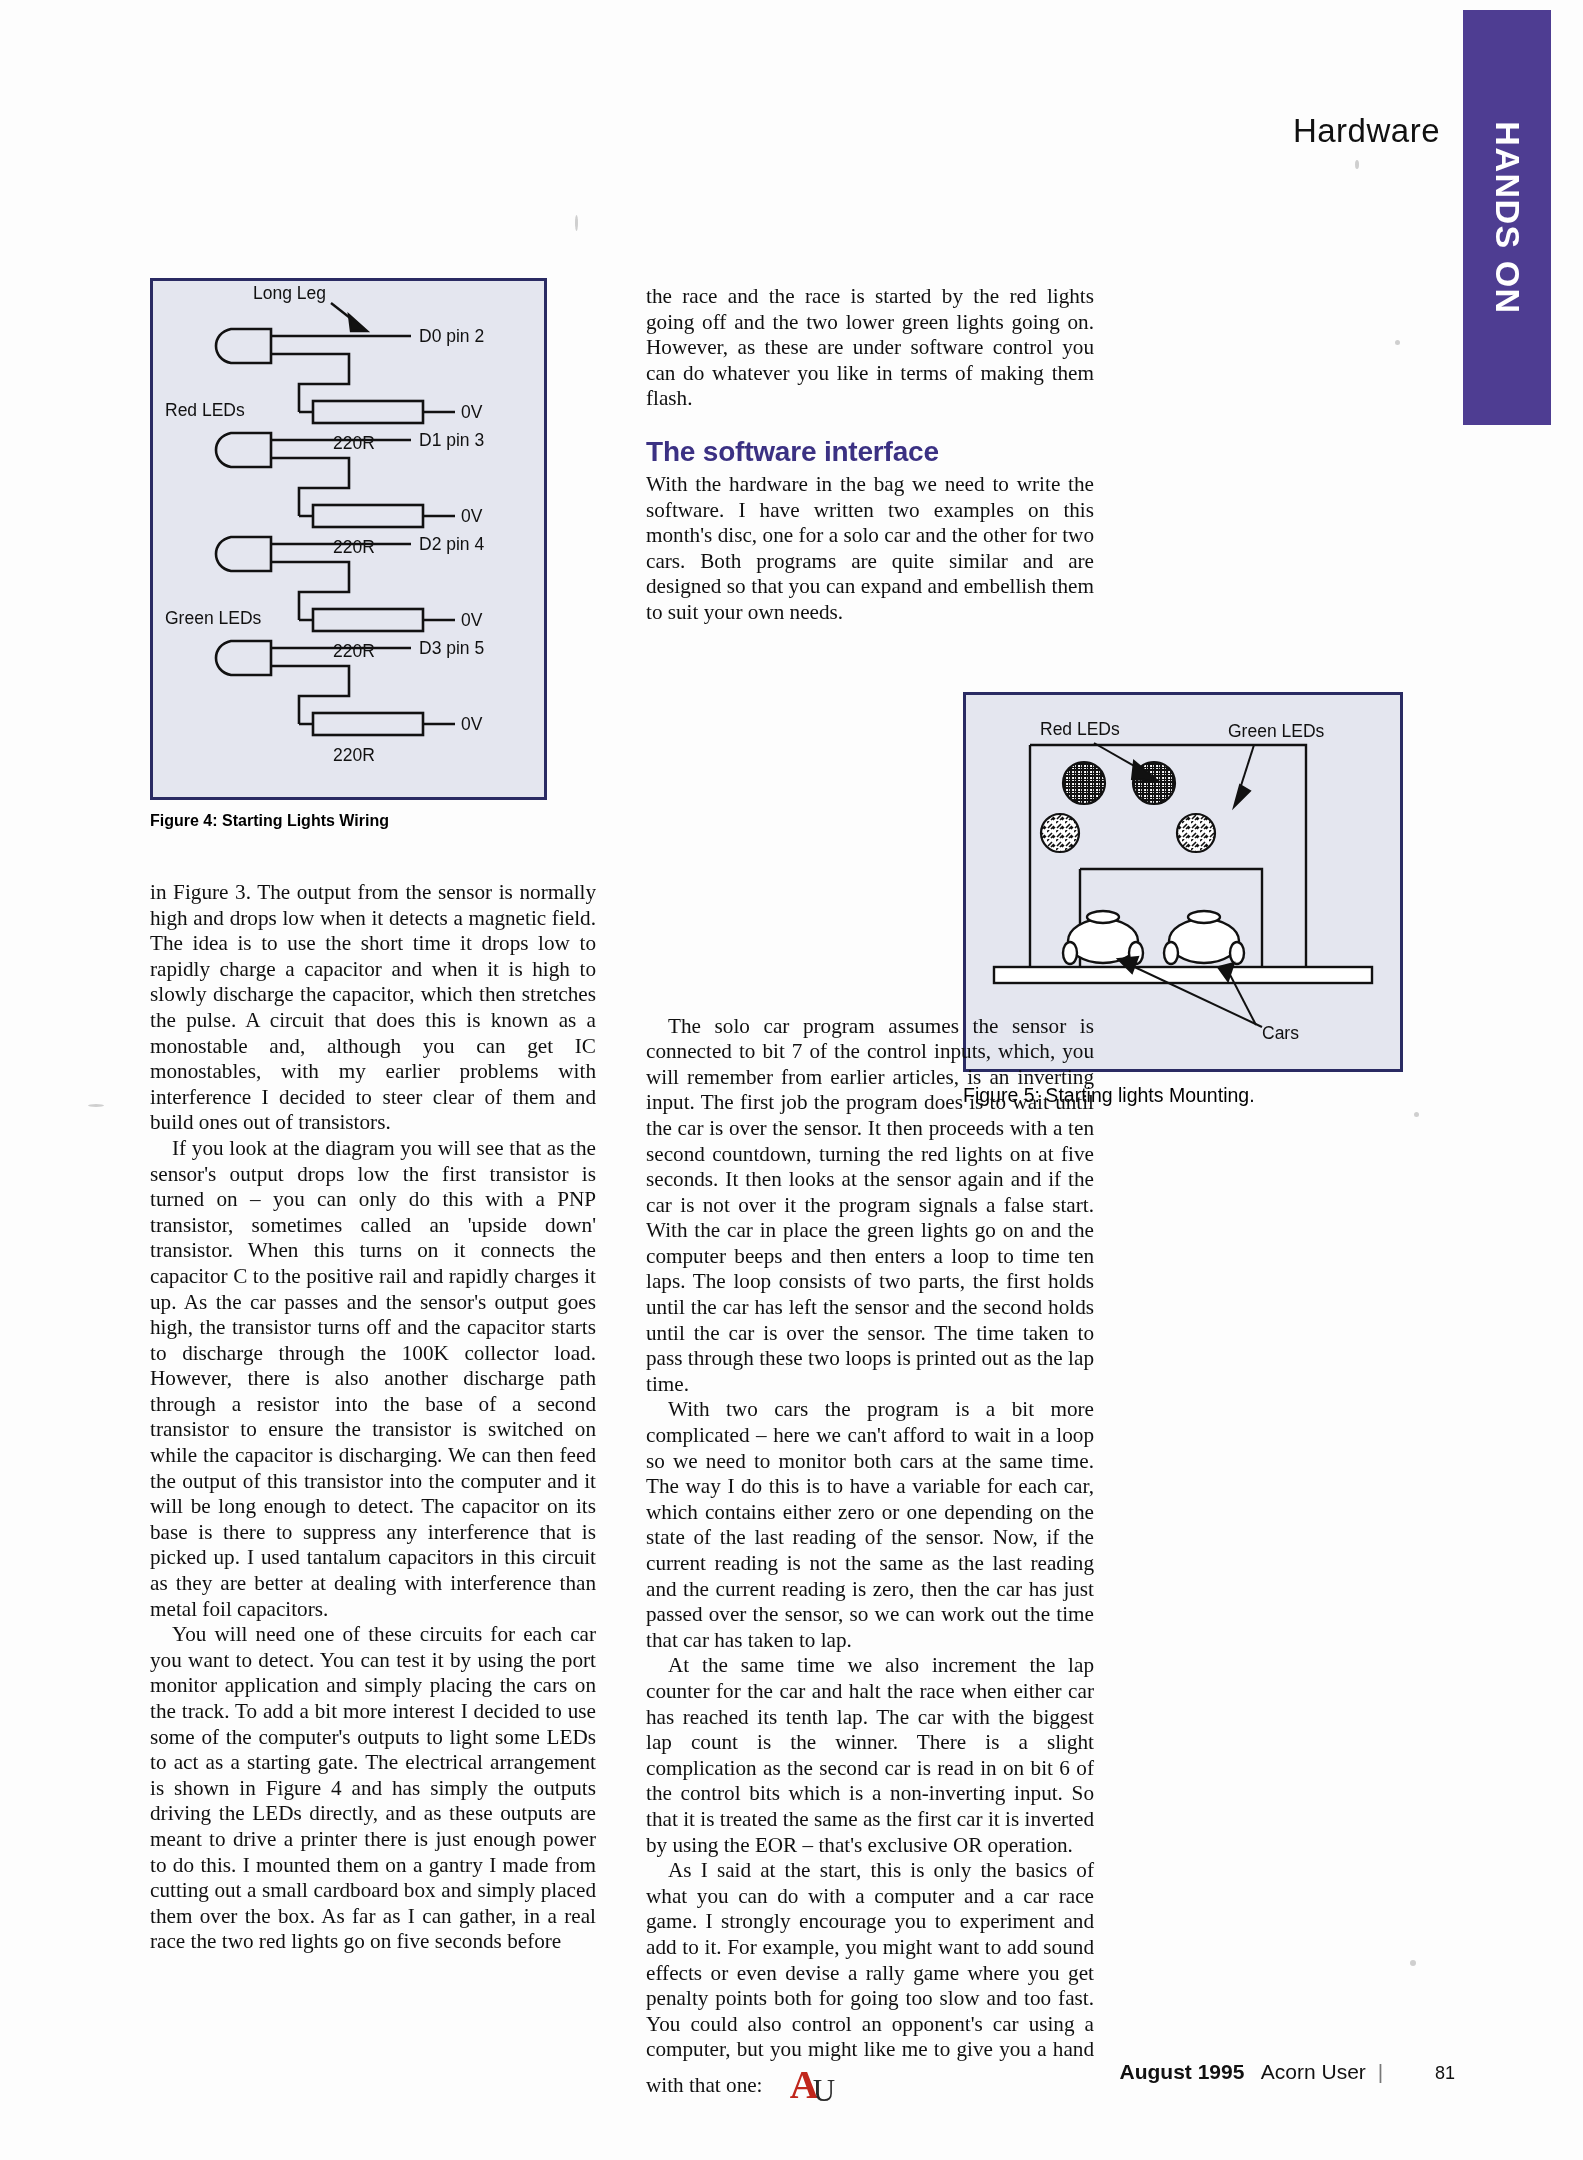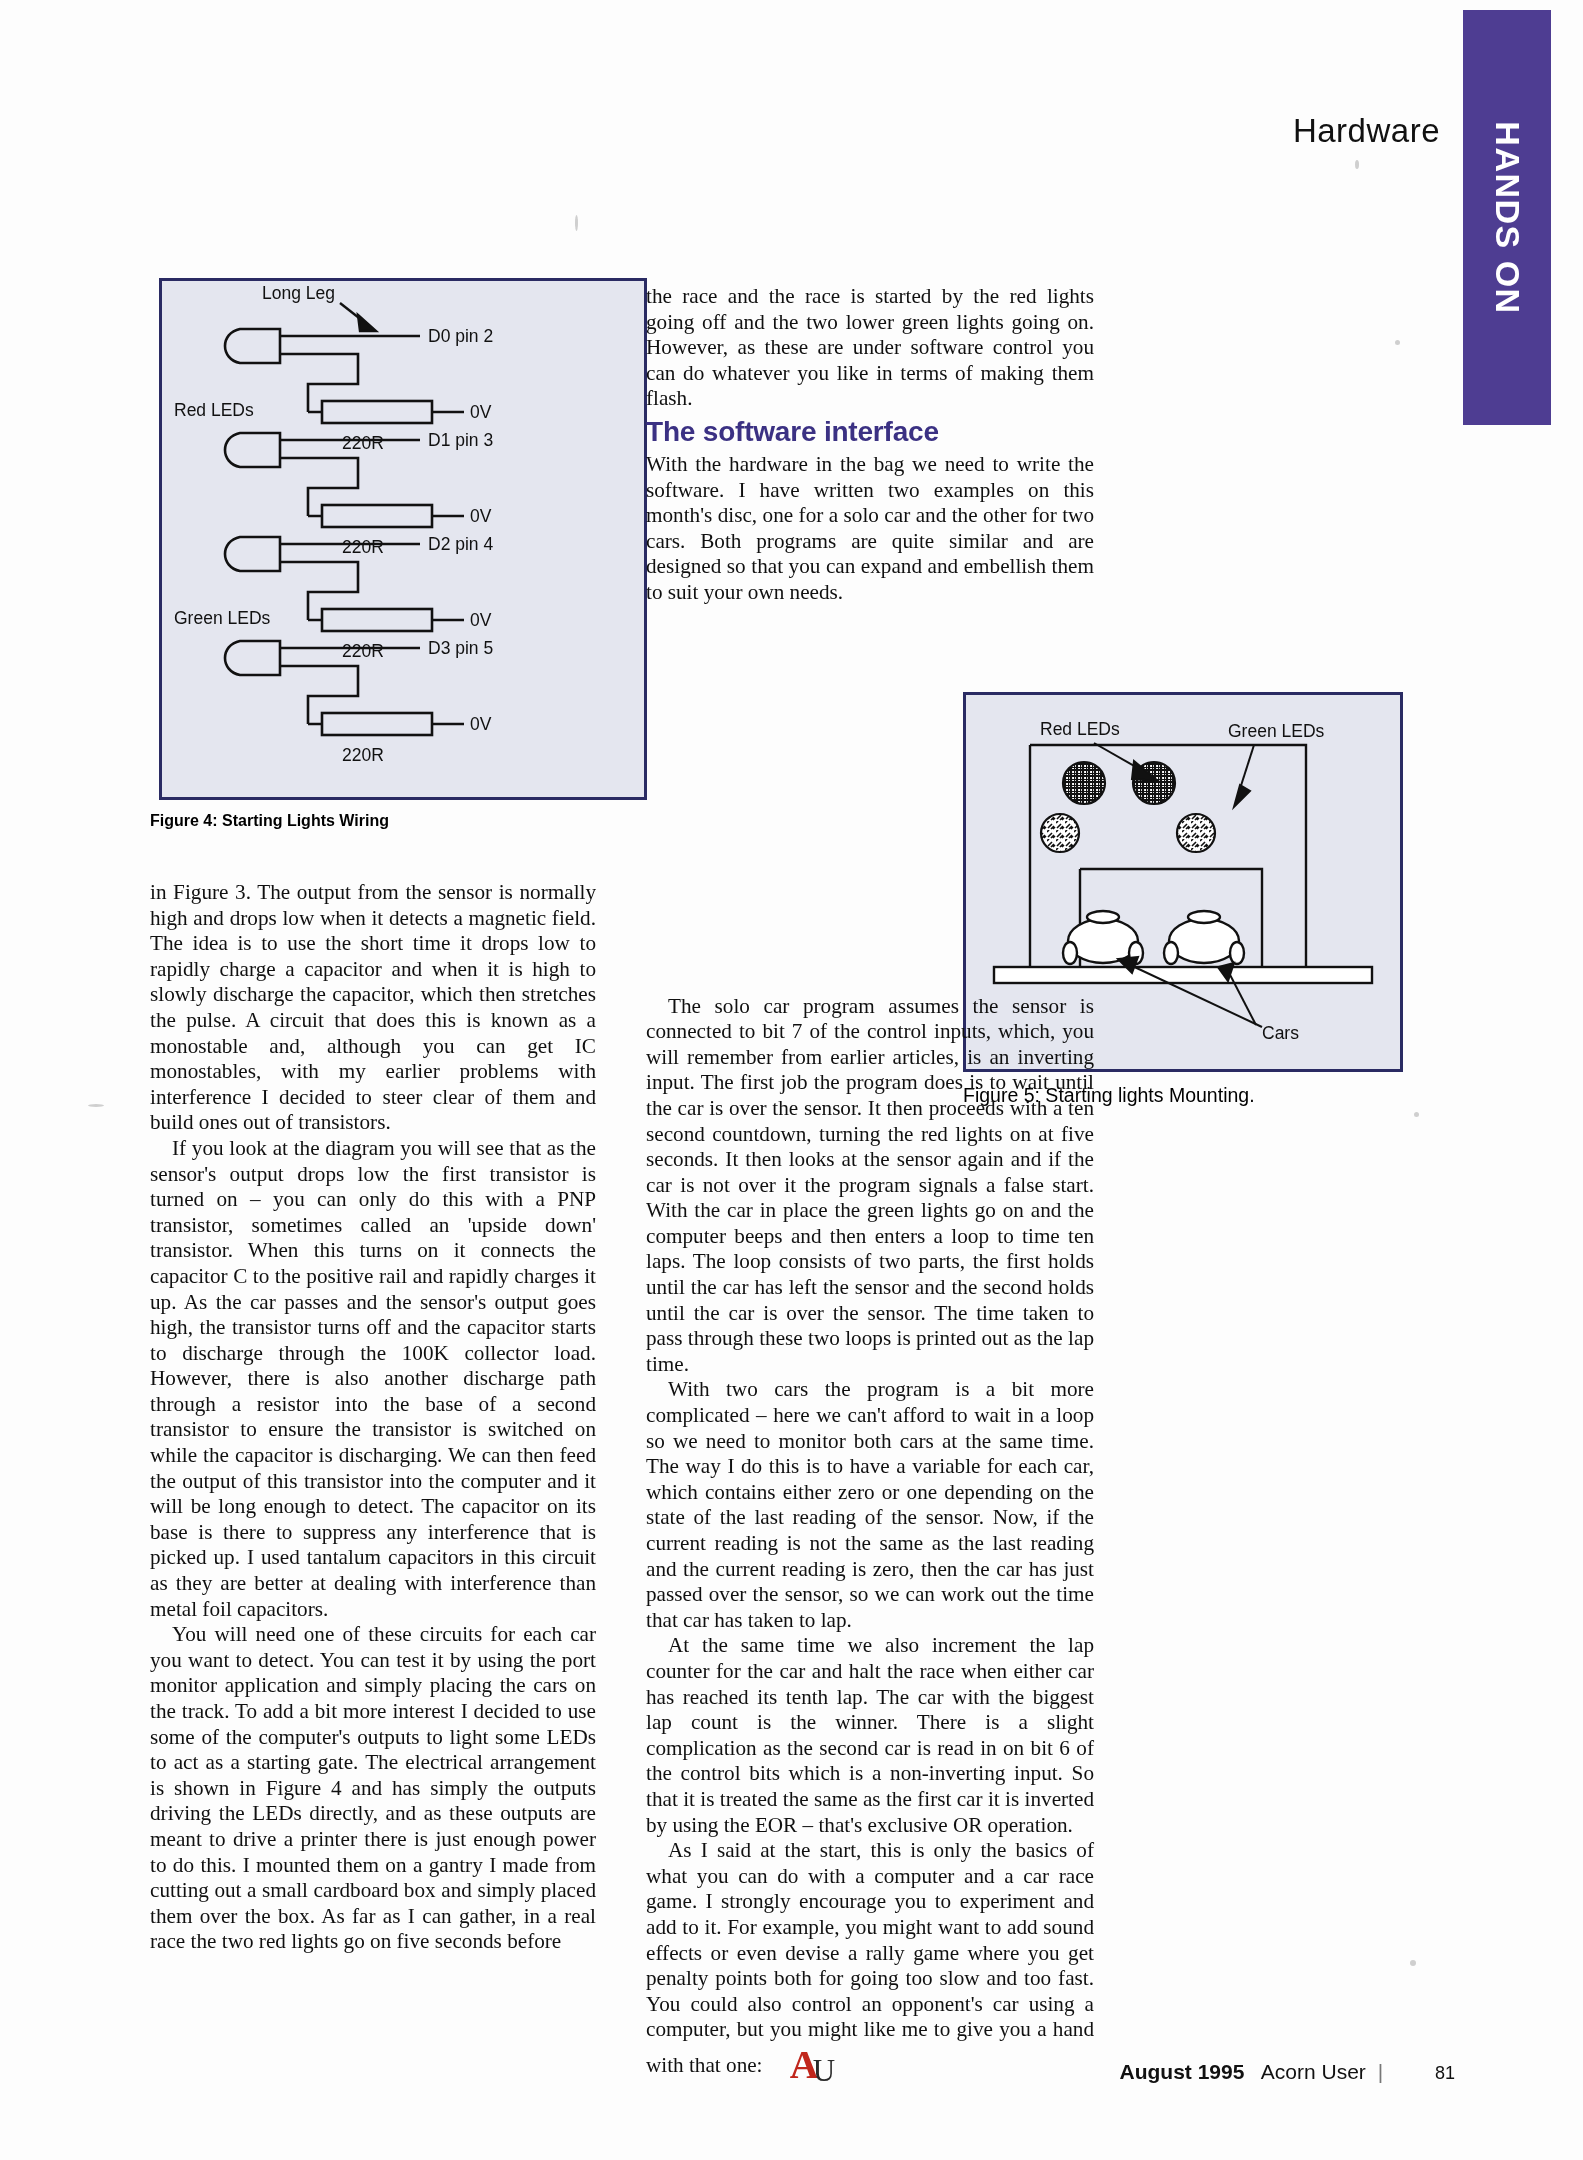--- a/index.html
+++ b/index.html
@@ -80,44 +80,43 @@
 
   .col p { margin: 0; text-indent: 22px; }
   .col p.noindent { text-indent: 0; }
 
   .subhead {
     font-family: "Liberation Sans", sans-serif;
     font-weight: bold;
     font-size: 28px;
     line-height: 32px;
     color: #3b3183;
-    margin: 4px 0 4px 0;
+    margin: 24px 0 4px 0;
     text-indent: 0;
     text-align: left;
     letter-spacing: -0.2px;
   }
   .wrap-spacer {
     float: right;
     width: 405px;
     height: 378px;
     shape-outside: margin-box;
     margin: 4px 0 6px 12px;
   }
 
   
   .fig4-box {
     position: absolute;
     left: 150px;
     top: 278px;
-    width: 488px;
+    width: 397px;
     height: 522px;
     background: #e4e6ef;
     border: 3px solid #2a2b63;
     box-sizing: border-box;
-    margin-left: 9px;
   }
   .fig4-caption {
     position: absolute;
     left: 150px;
     top: 812px;
     width: 460px;
     font-family: "Liberation Sans", sans-serif;
     font-weight: bold;
     font-size: 16px;
     color: #000;

